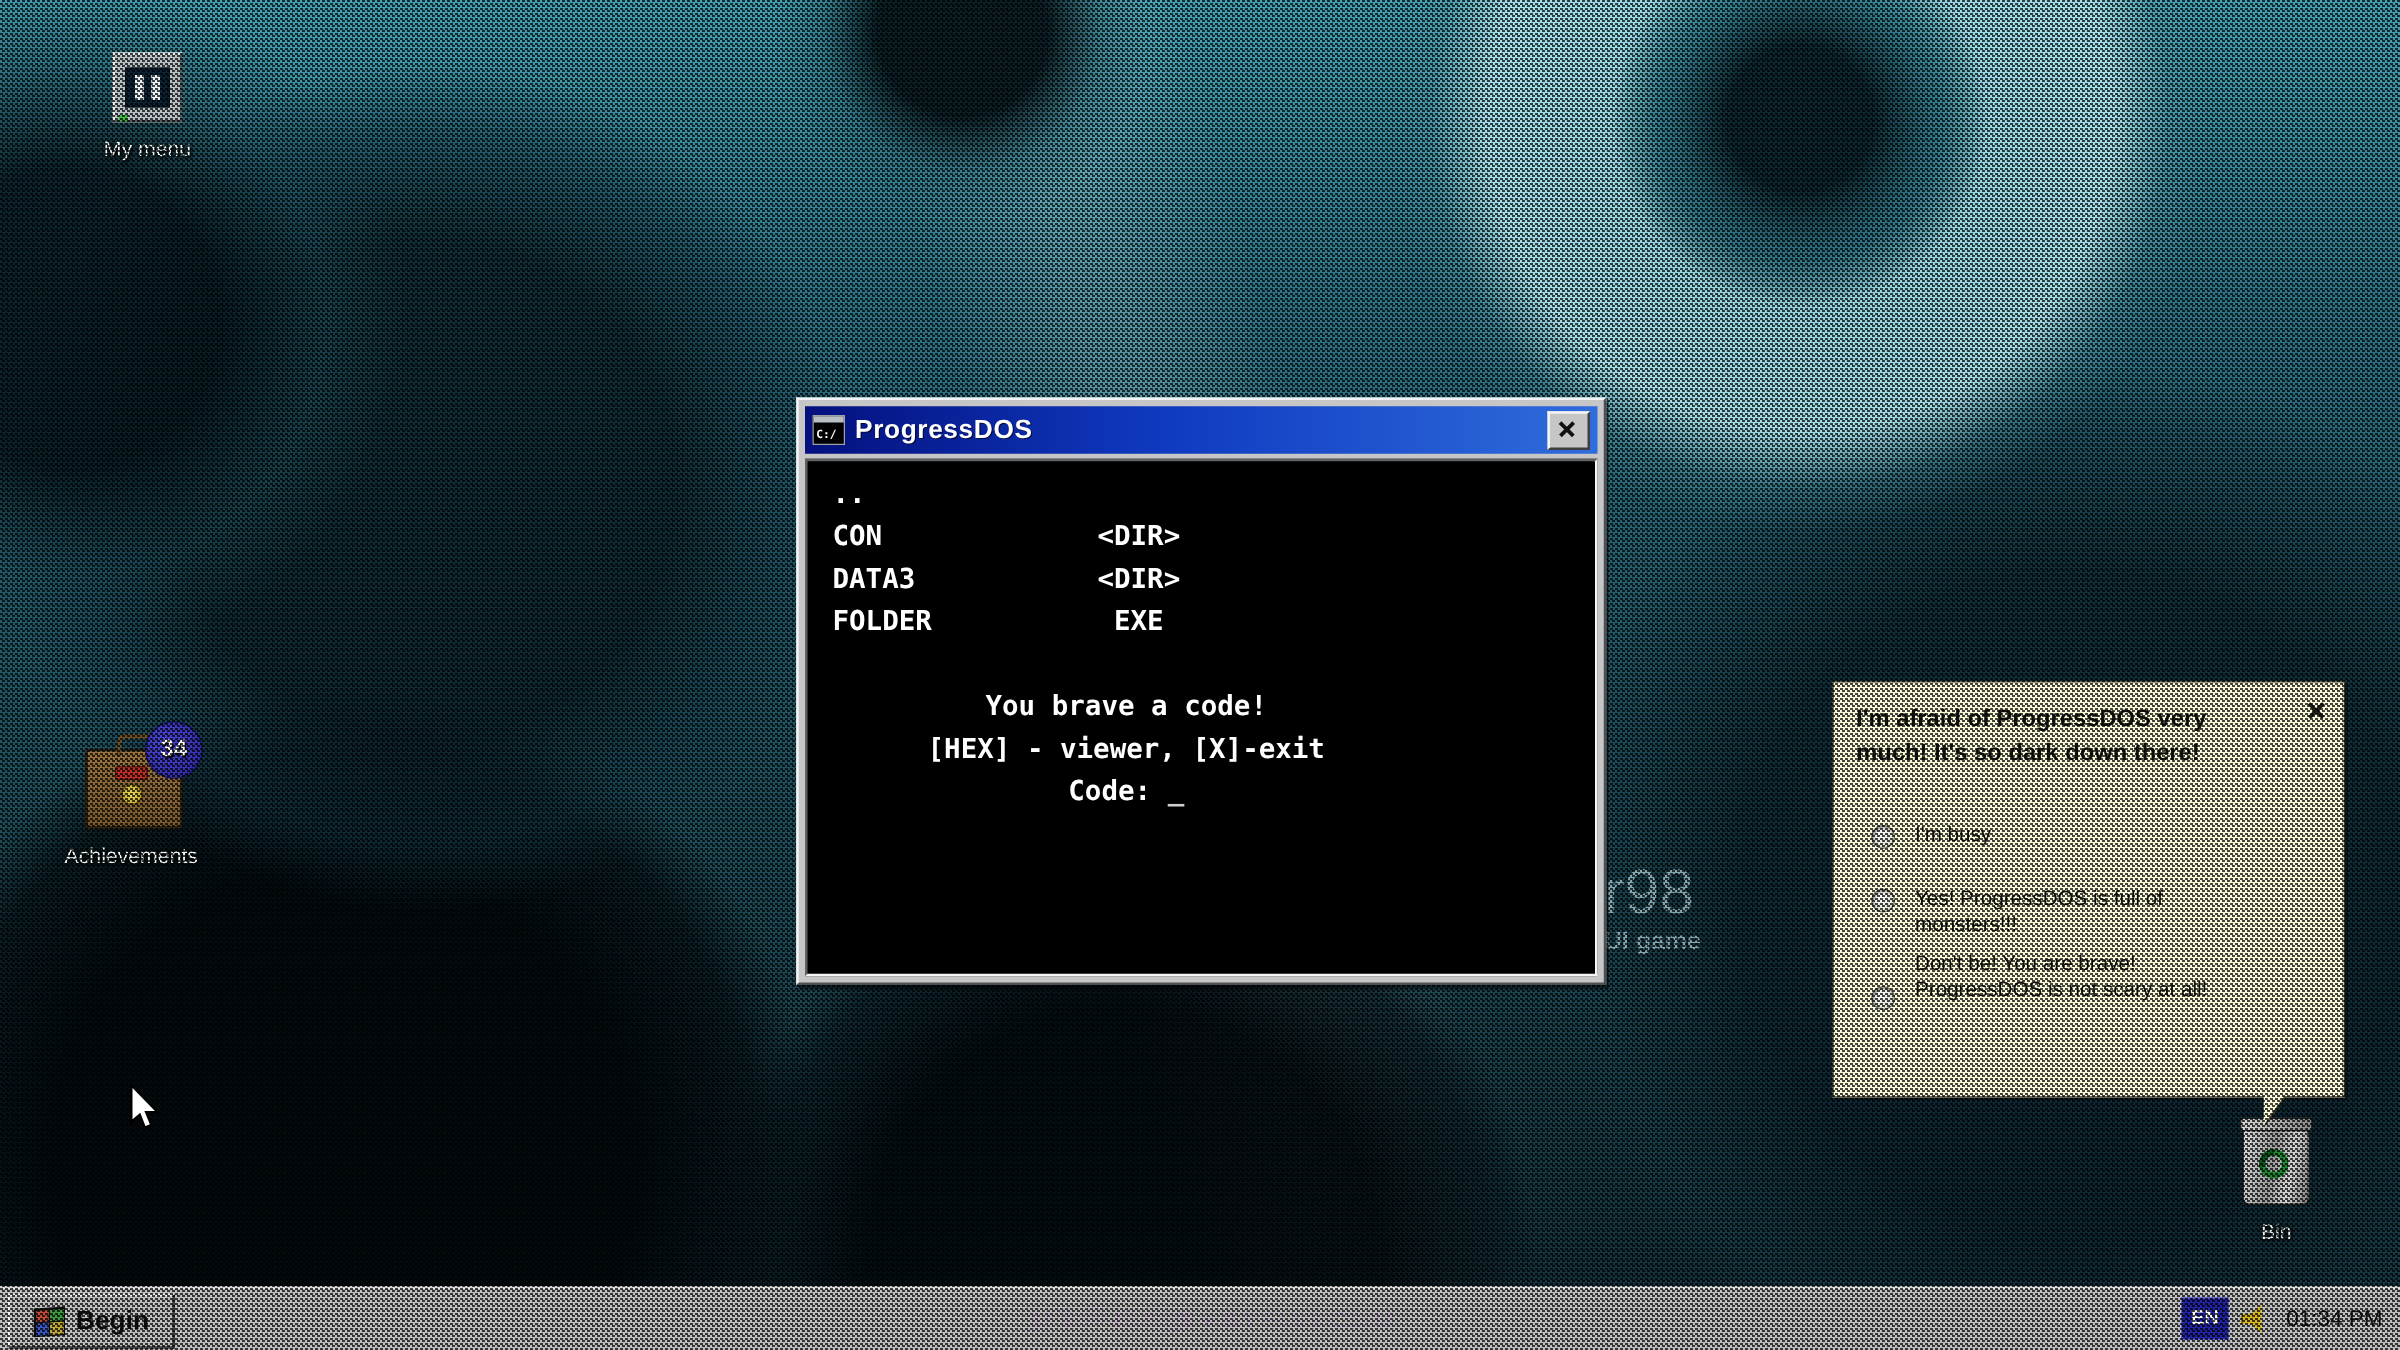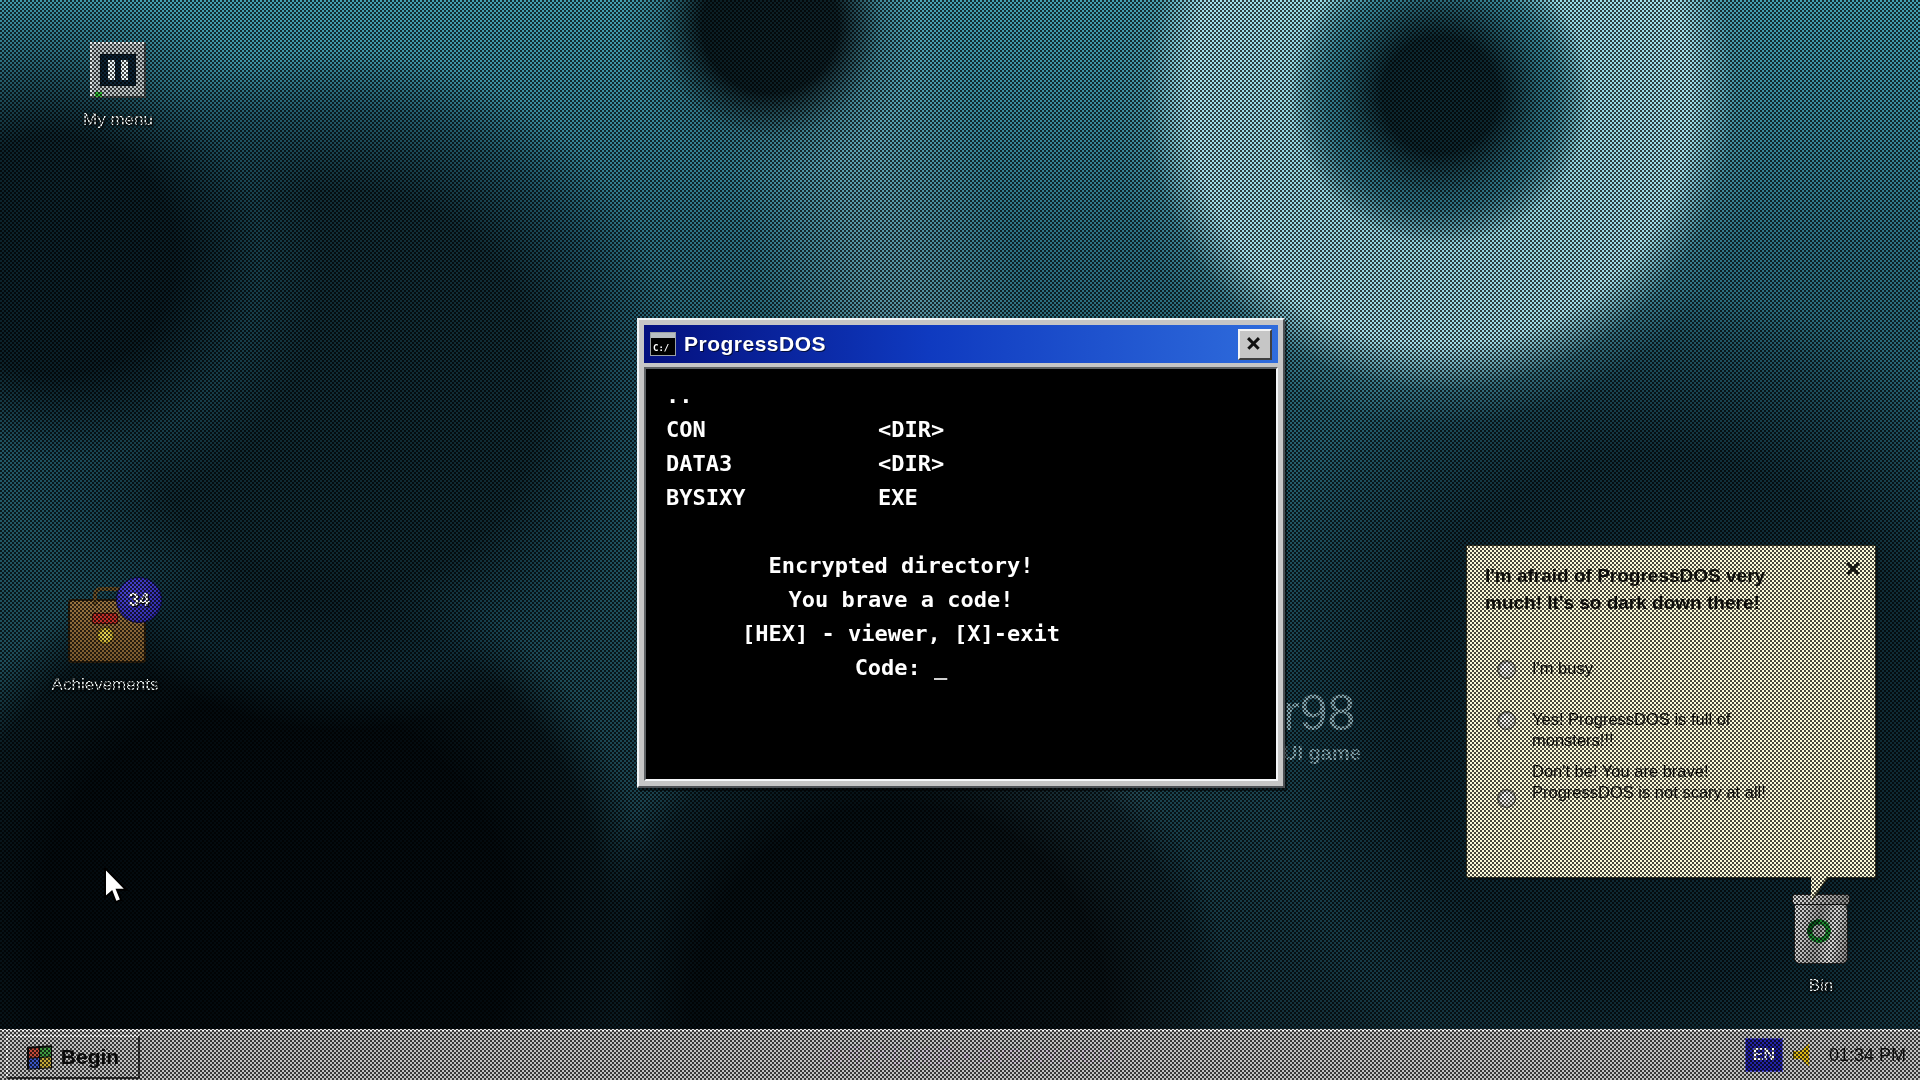--- a/index.html
+++ b/index.html
@@ -120,21 +120,21 @@
           position:relative;}
   .wclose i{position:absolute;left:6px;top:11px;width:15px;height:2.6px;background:#101010;}
   .wclose i:first-child{transform:rotate(45deg);}
   .wclose i:last-child{transform:rotate(-45deg);}
 
   .console{flex:1;margin-top:4px;background:#000;border:2px solid;border-color:#5d6164 #f4f6f8 #f4f6f8 #5d6164;
            padding:10px 20px;overflow:hidden;
            font-family:"DejaVu Sans Mono",monospace;font-weight:bold;font-size:22px;line-height:34px;color:#fff;}
   .console .row{white-space:pre;}
   .fname{display:inline-block;width:16ch;}
-  .ftype{display:inline-block;width:5ch;}
+  .ftype{display:inline-block;width:5ch;text-align:center;}
   .center{text-align:center;padding-right:120px;white-space:pre;}
   .cursor-glyph{color:#cfcfcf;}
 
   
   .cursor{position:absolute;left:103px;top:868px;z-index:30;}
 </style>
 </head>
 <body>
 
 <div class="stage">
@@ -227,23 +227,22 @@
       <div class="title-text">ProgressDOS</div>
       <div class="wclose">
           <i></i>
           <i></i>
         </div>
     </div>
     <div class="console">
       <div class="row"><span class="fname">..</span><span class="ftype"></span></div>
       <div class="row"><span class="fname">CON</span><span class="ftype">&lt;DIR&gt;</span></div>
       <div class="row"><span class="fname">DATA3</span><span class="ftype">&lt;DIR&gt;</span></div>
-      <div class="row"><span class="fname">BYSIXY</span><span class="ftype">EXE</span></div>
+      <div class="row"><span class="fname">FOLDER</span><span class="ftype">EXE</span></div>
       <div class="row">&nbsp;</div>
-      <div class="center">Encrypted directory!</div>
       <div class="center">You brave a code!</div>
       <div class="center">[HEX] - viewer, [X]-exit</div>
       <div class="center"><span>Code:</span> <span class="cursor-glyph">_</span></div>
     </div>
   </div>
 
   <div class="cursor">
     <svg width="36" height="42" viewBox="0 0 18 21">
       <polygon points="1,0 1,14.8 4.4,11.9 6.4,17.1 9.1,16 7,10.9 11.6,10.9" fill="#ffffff" stroke="#000000" stroke-width="1"></polygon>
     </svg>

